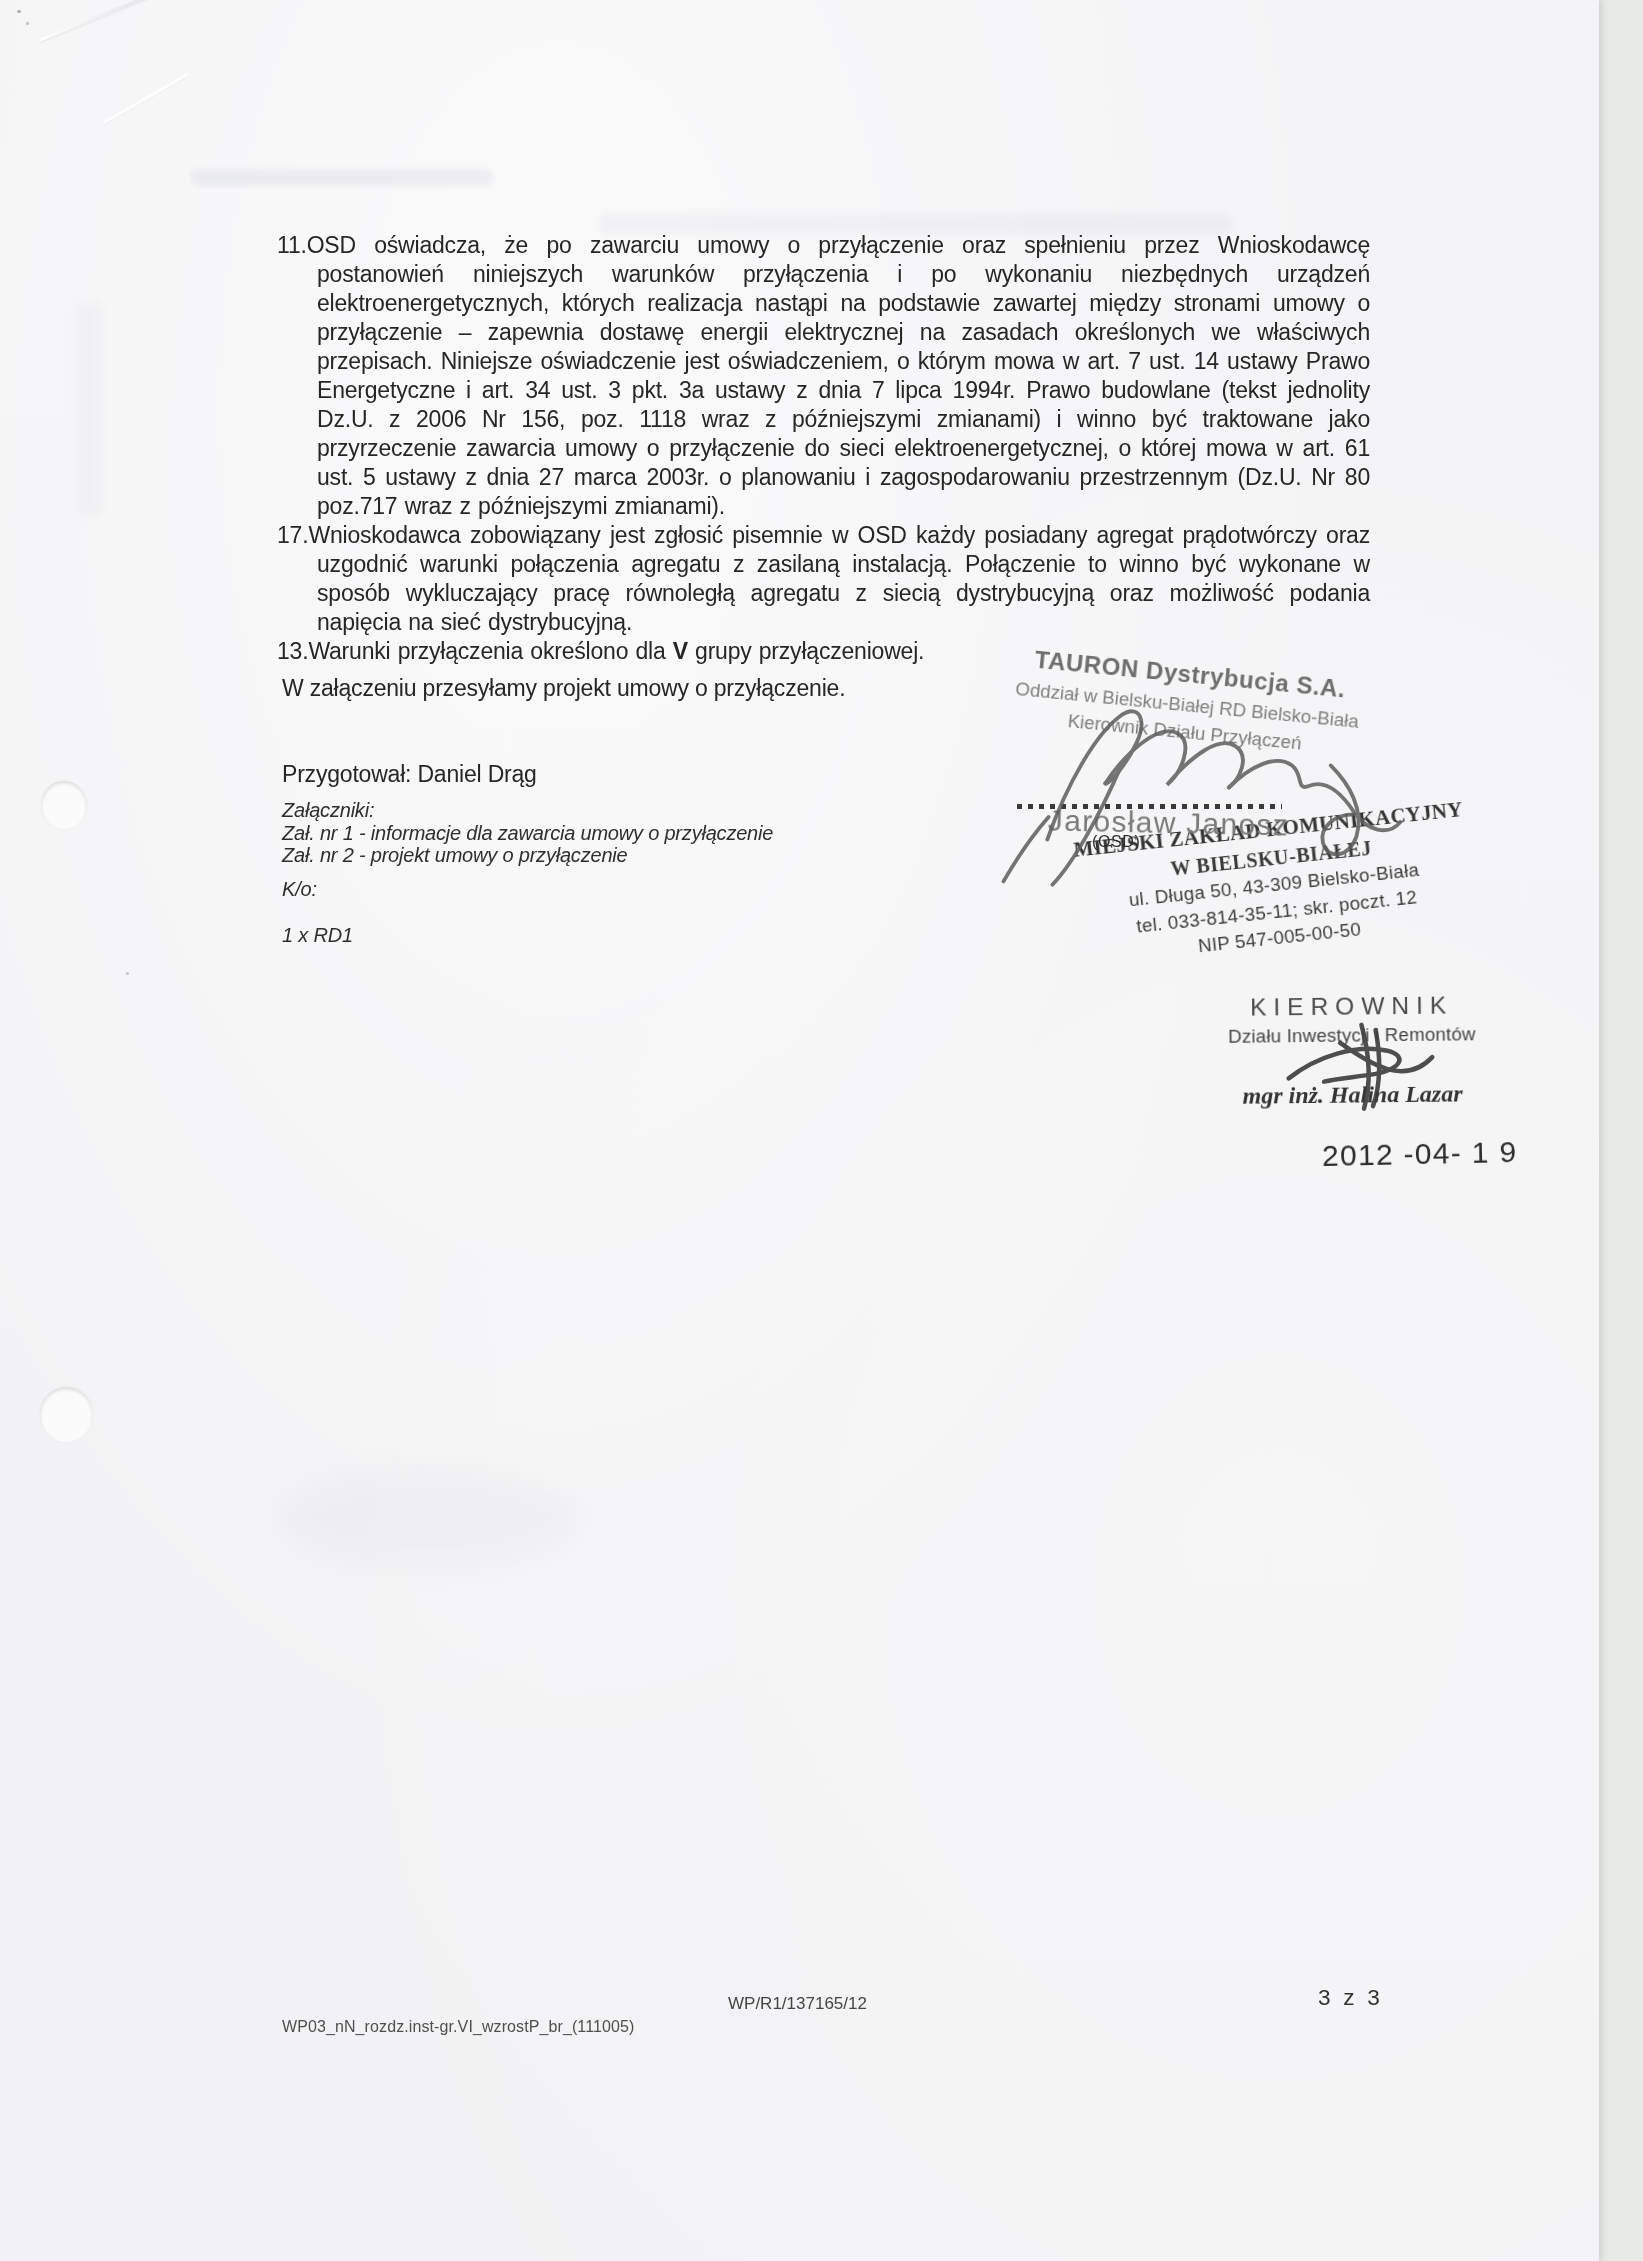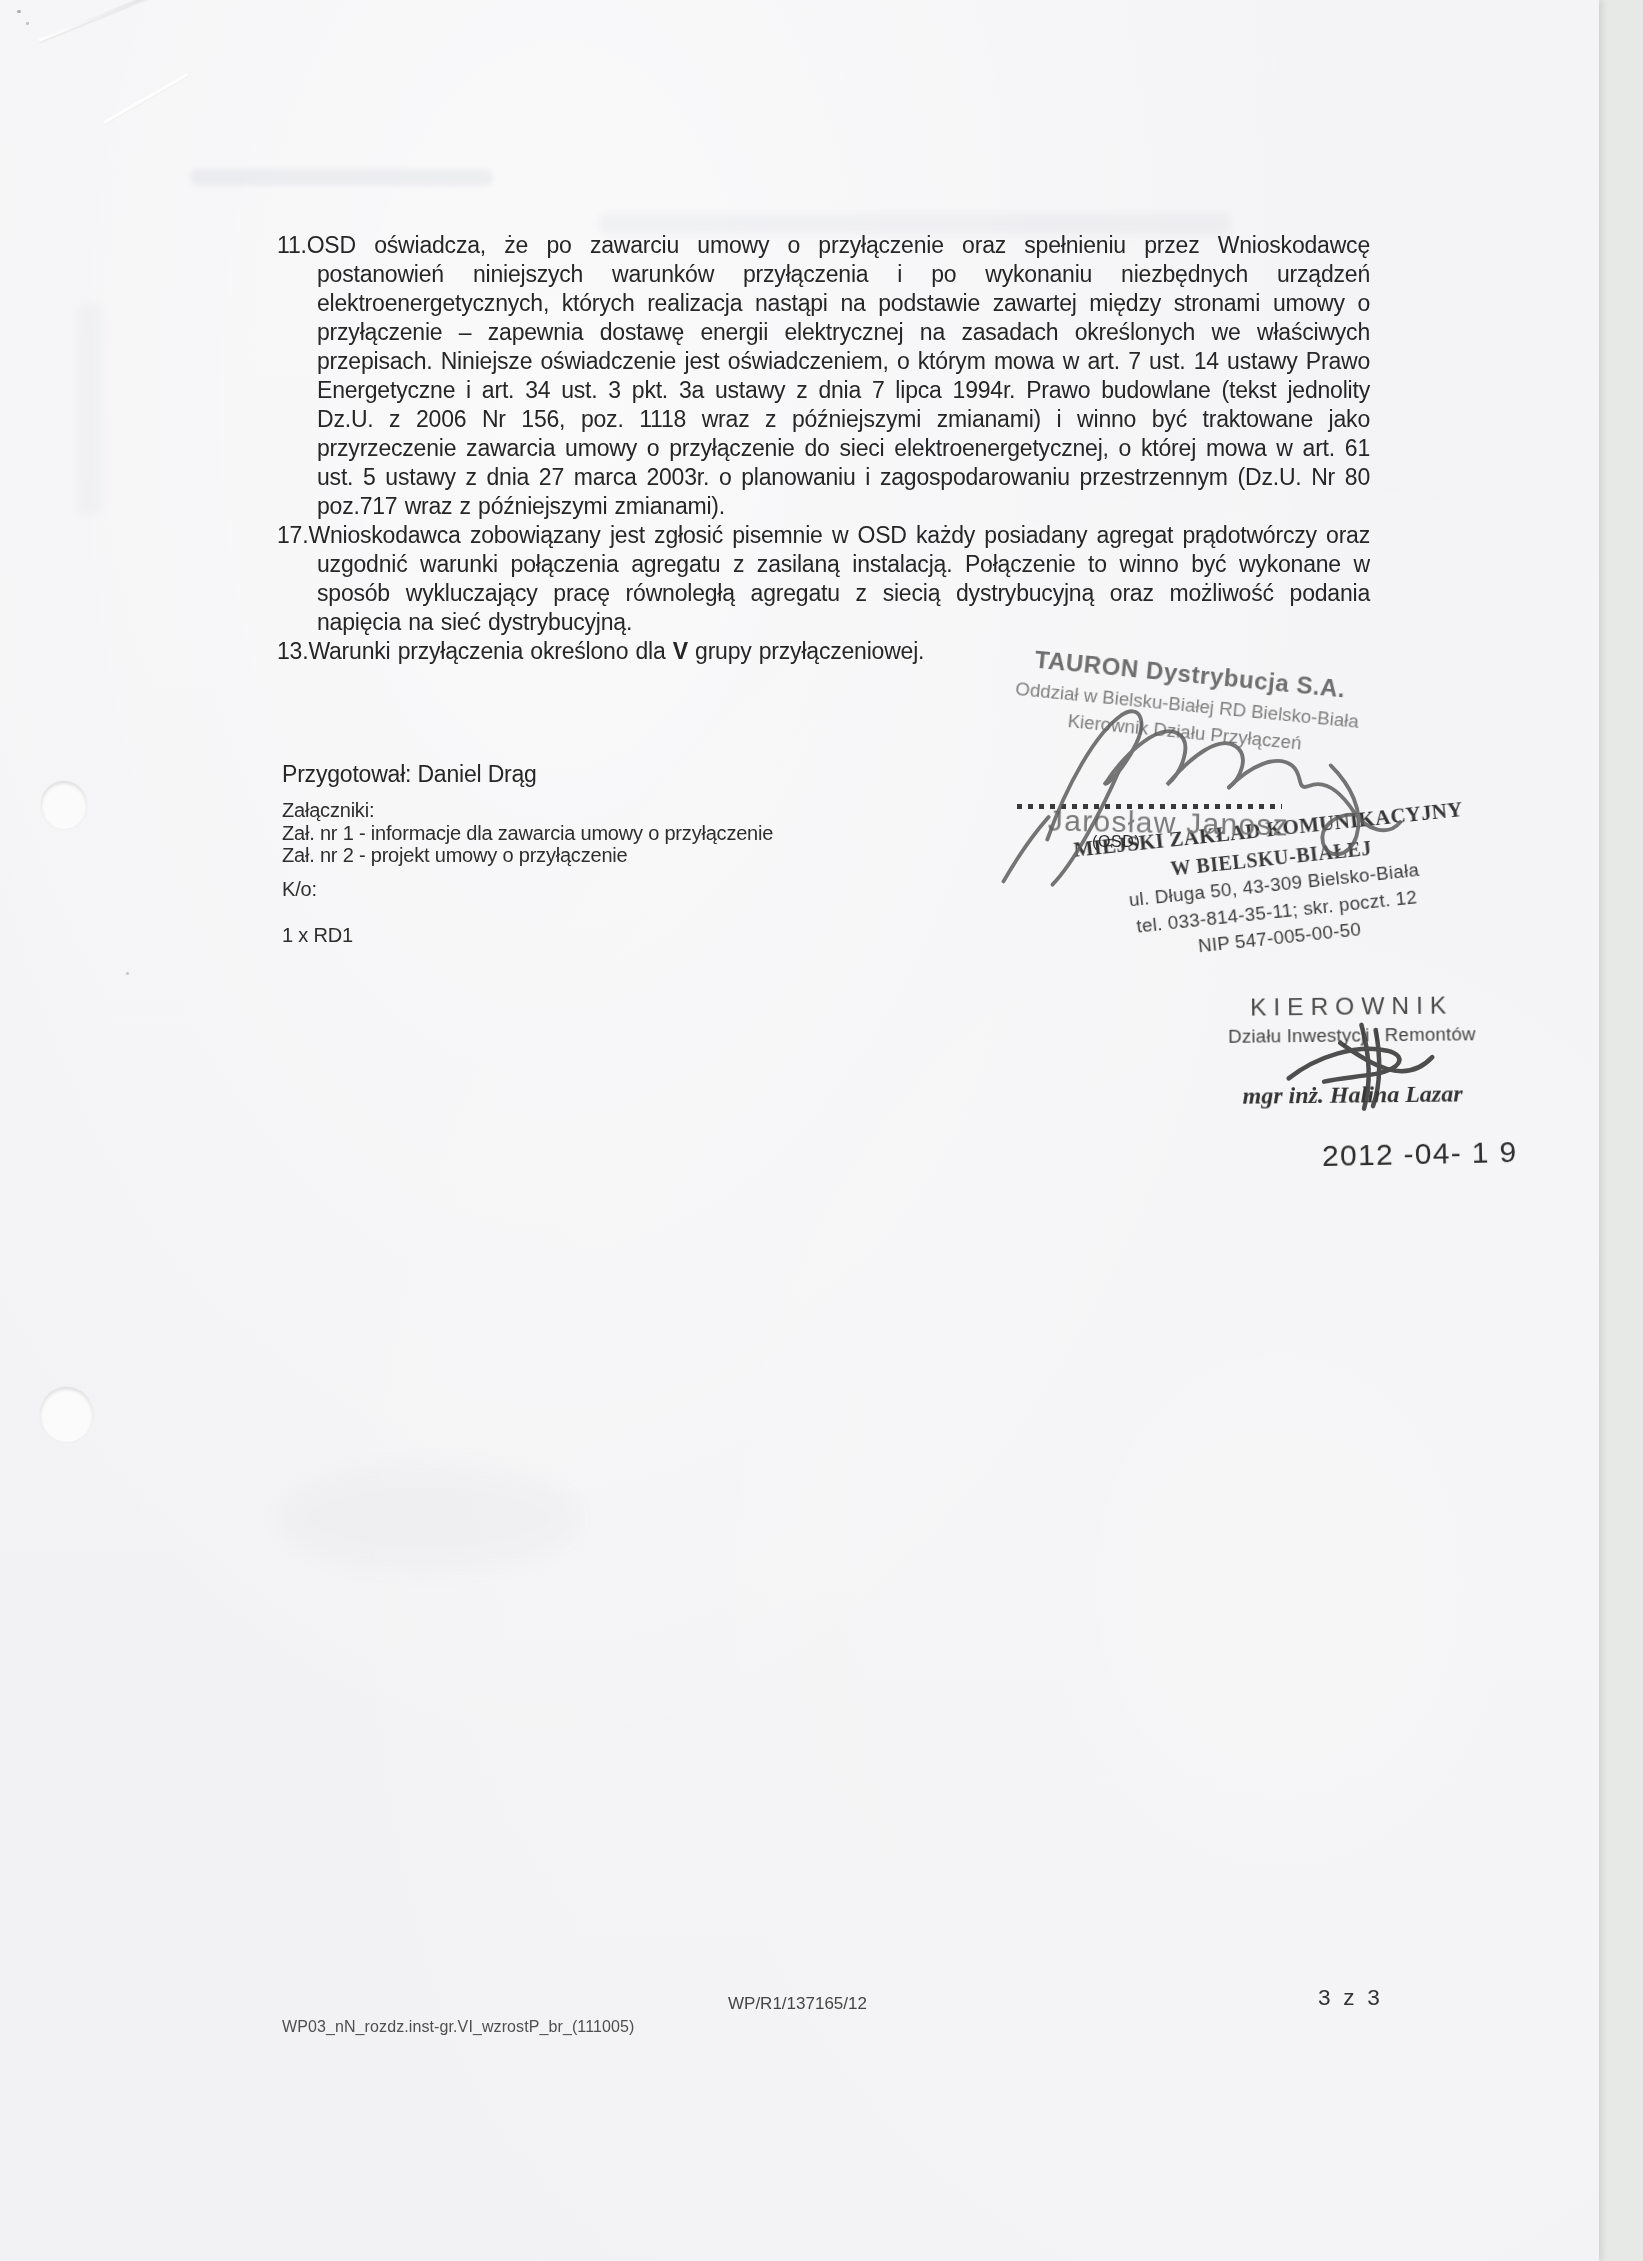--- a/index.html
+++ b/index.html
@@ -24,21 +24,21 @@
   }
   
   .textcol{position:absolute;left:277px;width:1093px;color:#262626;}
   .item{
     font-size:23px;line-height:29px;text-align:justify;
     padding-left:40px;text-indent:-40px;
     letter-spacing:-0.2px;word-spacing:1px;
   }
   .item .num{white-space:pre;}
   .line{position:absolute;font-size:23px;color:#262626;letter-spacing:-0.2px;}
-  .line.it{font-size:20px;color:#2e2e2e;}
+  .line.it{font-style:italic;font-size:20px;color:#2e2e2e;}
   .boldv{font-weight:bold;}
   
   .stamp{position:absolute;filter:blur(0.3px);}
   .tauron{left:967px;top:639px;width:451px;text-align:center;transform:rotate(5.5deg);transform-origin:top left;color:#787878;}
   .tauron .t1{font-size:24px;font-weight:bold;letter-spacing:0.6px;color:#6e6e6e;}
   .tauron .t2{font-size:18.7px;margin-top:5.8px;color:#808080;}
   .tauron .t3{font-size:18.7px;margin-top:5.2px;color:#7c7c7c;}
   .dotline{
     position:absolute;left:1017px;top:804px;width:265px;height:4.5px;
     background:repeating-linear-gradient(90deg,#3a3a3a 0 5.2px,transparent 5.2px 11px);
@@ -117,20 +117,21 @@
         <span class="num">11.</span><span>OSD oświadcza, że po zawarciu umowy o przyłączenie oraz spełnieniu przez Wnioskodawcę postanowień niniejszych warunków przyłączenia i po wykonaniu niezbędnych urządzeń elektroenergetycznych, których realizacja nastąpi na podstawie zawartej między stronami umowy o przyłączenie – zapewnia dostawę energii elektrycznej na zasadach określonych we właściwych przepisach. Niniejsze oświadczenie jest oświadczeniem, o którym mowa w art. 7 ust. 14 ustawy Prawo Energetyczne i art. 34 ust. 3 pkt. 3a ustawy z dnia 7 lipca 1994r. Prawo budowlane (tekst jednolity Dz.U. z 2006 Nr 156, poz. 1118 wraz z późniejszymi zmianami) i winno być traktowane jako przyrzeczenie zawarcia umowy o przyłączenie do sieci elektroenergetycznej, o której mowa w art. 61 ust. 5 ustawy z dnia 27 marca 2003r. o planowaniu i zagospodarowaniu przestrzennym (Dz.U. Nr 80 poz.717 wraz z późniejszymi zmianami).</span>
       </div>
       <div class="item">
         <span class="num">17.</span><span>Wnioskodawca zobowiązany jest zgłosić pisemnie w OSD każdy posiadany agregat prądotwórczy oraz uzgodnić warunki połączenia agregatu z zasilaną instalacją. Połączenie to winno być wykonane w sposób wykluczający pracę równoległą agregatu z siecią dystrybucyjną oraz możliwość podania napięcia na sieć dystrybucyjną.</span>
       </div>
       <div class="item">
         <span class="num">13.</span><span>Warunki przyłączenia określono dla </span><span class="boldv">V</span><span> grupy przyłączeniowej.</span>
       </div>
     </div>
 
+    <div class="line" style="left:282px;top:675px;">W załączeniu przesyłamy projekt umowy o przyłączenie.</div>
     <div class="line" style="left:282px;top:761px;">Przygotował: Daniel Drąg</div>
 
     <div class="line it" style="left:282px;top:799px;">Załączniki:</div>
     <div class="line it" style="left:282px;top:822px;">Zał. nr 1 - informacje dla zawarcia umowy o przyłączenie</div>
     <div class="line it" style="left:282px;top:844px;">Zał. nr 2 - projekt umowy o przyłączenie</div>
     <div class="line it" style="left:282px;top:878px;">K/o:</div>
     <div class="line it" style="left:282px;top:900px;margin-top:24px;">1 x RD1</div>
 
     <div class="stamp tauron">
       <div class="t1">TAURON Dystrybucja S.A.</div>

